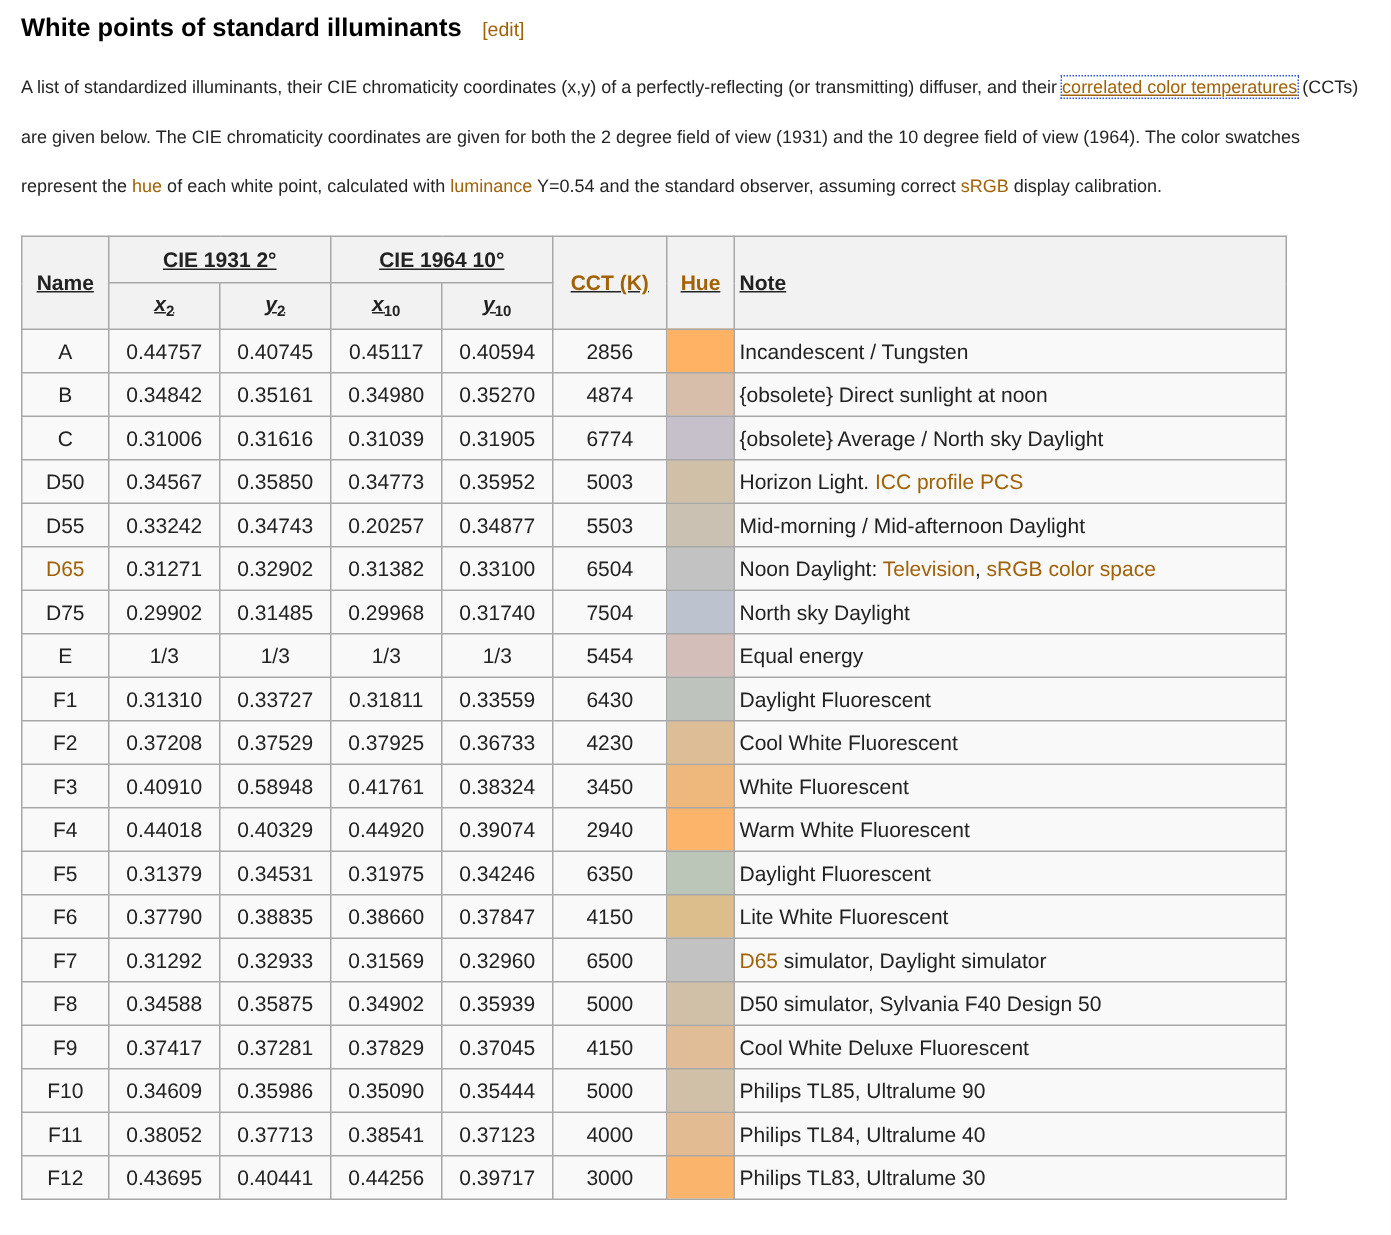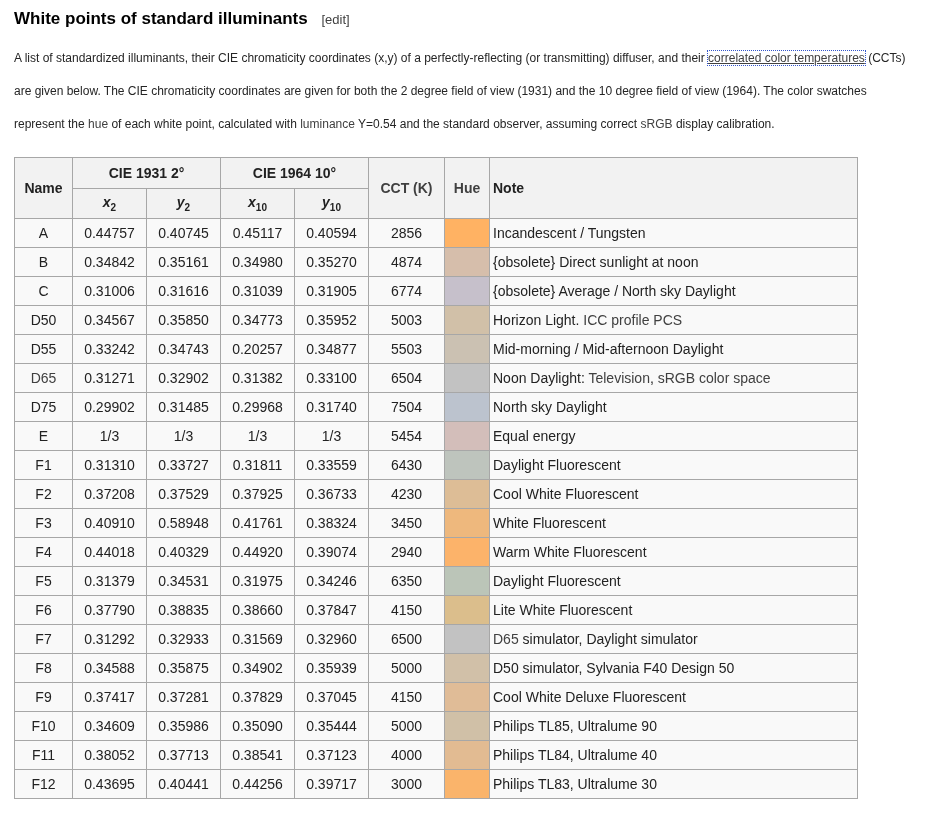--- a/index.html
+++ b/index.html
@@ -4,21 +4,21 @@
 <style>
   * { box-sizing: border-box; }
   html, body { margin: 0; padding: 0; }
   body {
     width: 927px; height: 823px;
     background: #ffffff;
     font-family: "Liberation Sans", sans-serif;
     color: #222;
     overflow: hidden;
   }
-  a { color: #404040; text-decoration: none; cursor: pointer; text-align: center; }
+  a { color: #a16207; text-decoration: none; cursor: pointer; text-align: center; }
 
   h3.section-heading {
     font-size: 17px; font-weight: bold; color: #000;
     margin: 9px 14px 0 14px;
   }
   h3.section-heading .edit-link {
     font-weight: normal; font-size: 13px; margin-left: 9px;
   }
 
   p.intro {
@@ -43,21 +43,21 @@
   table.wikitable caption {
     font-weight: bold; font-size: 14.5px; color: #000;
     padding-bottom: 9px; caption-side: top;
   }
   table.wikitable caption sup { font-size: 10.5px; line-height: 0; }
   table.wikitable th, table.wikitable td {
     border: 1px solid #a7a7a7;
     text-align: center;
     padding: 5px 3px;
   }
-  table.wikitable th { background: #f2f2f2; font-weight: bold; }
+  table.wikitable th { background: #f2f2f2; font-weight: bold; text-decoration: underline; }
   thead tr.top-row th { padding: 7px 3px; }
   thead th.note-h, tbody td.note-cell { text-align: left; padding-right: 6px; }
   tbody td { height: 29px; line-height: 18px; padding: 5px 3px; }
   sub { font-size: 10px; }
   th i { font-style: italic; }
   td.hue-cell { padding: 0; }
 </style>
 </head>
 <body>
 

